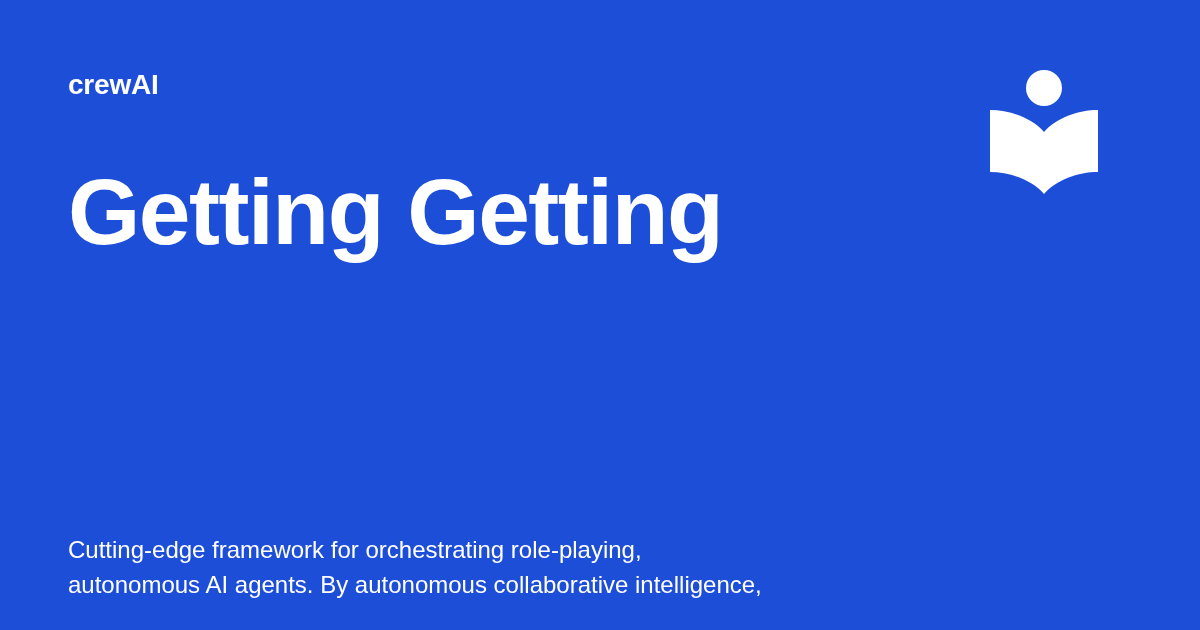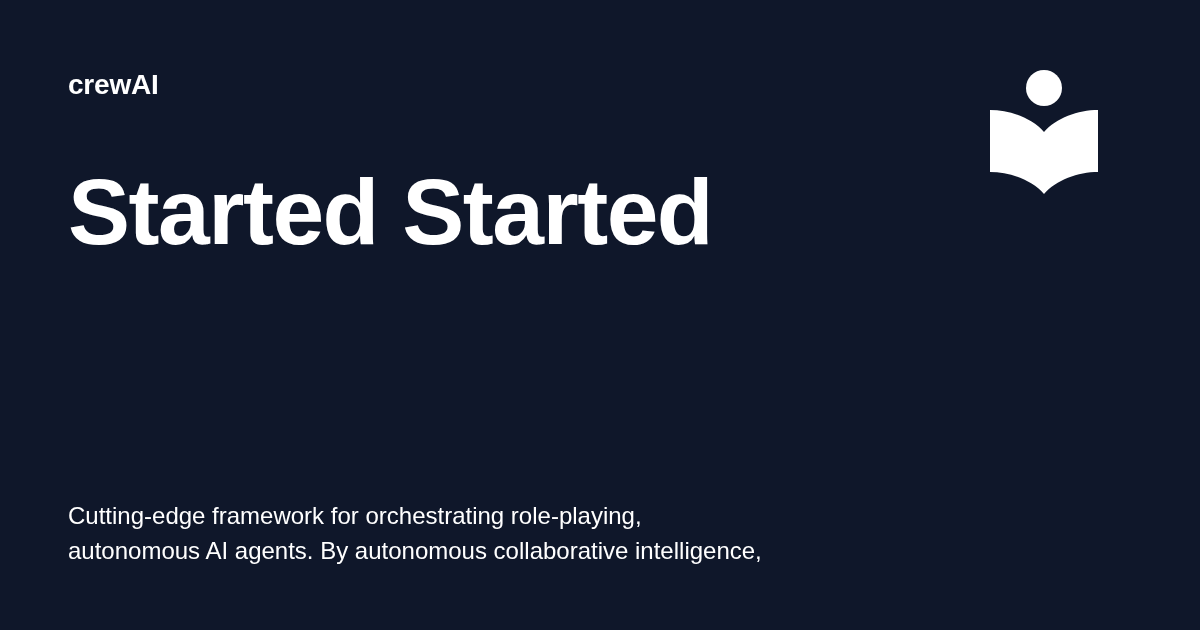--- a/index.html
+++ b/index.html
@@ -13,21 +13,21 @@
 
   body {
     font-family: "Liberation Sans", "DejaVu Sans", sans-serif;
     background: #ee5a52;
   }
 
   .og-card {
     position: relative;
     width: 1200px;
     height: 630px;
-    background: #0f172a;
+    background: #1d4ed8;
     overflow: hidden;
   }
 
   
   .brand {
     position: absolute;
     left: 68px;
     top: 71px;
     font-size: 28px;
     font-weight: bold;
@@ -47,21 +47,21 @@
     line-height: 1.0;
     color: #ffffff;
     letter-spacing: -1.5px;
     white-space: nowrap;
   }
 
   
   .description {
     position: absolute;
     left: 68px;
-    top: 498px;
+    top: 532px;
     width: 820px;
     font-size: 24px;
     font-weight: normal;
     line-height: 35px;
     color: #ffffff;
     letter-spacing: 0px;
   }
   .description .line { display: block; white-space: nowrap; }
 
   
@@ -87,20 +87,20 @@
       <path d="M2 44
                C 22 44, 44 52, 56 66
                C 68 52, 90 44, 110 44
                L 110 106
                C 90 106, 68 114, 56 128
                C 44 114, 22 106, 2 106
                Z" fill="#ffffff"></path>
     </svg>
   </div>
 
-  <h1 class="title">Started Started</h1>
+  <h1 class="title">Getting Getting</h1>
 
   <div class="description">
     <span class="line">Cutting-edge framework for orchestrating role-playing,</span>
     <span class="line">autonomous AI agents. By autonomous collaborative intelligence,</span>
   </div>
 
 </div>
 
 </body></html>

